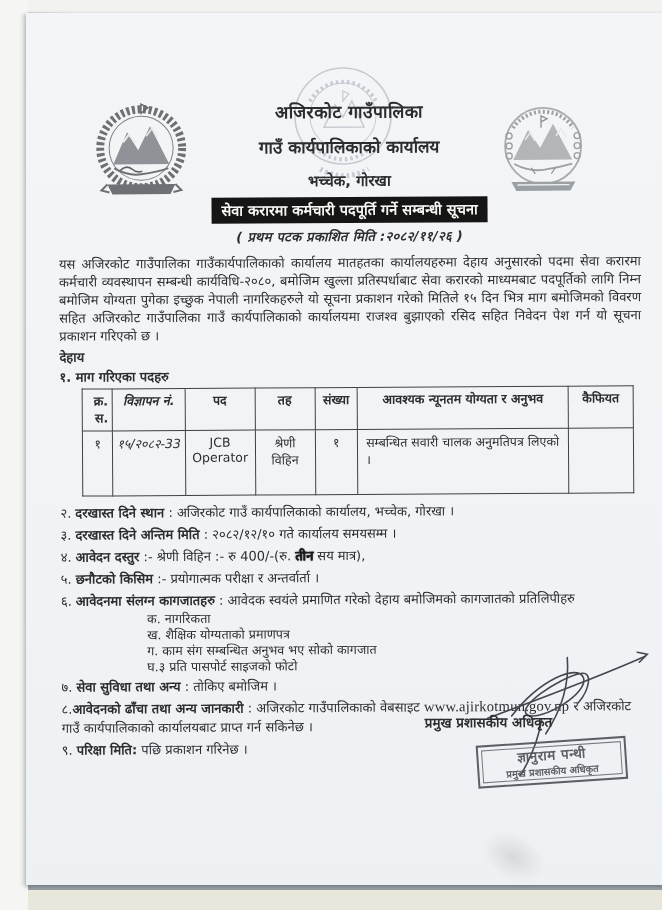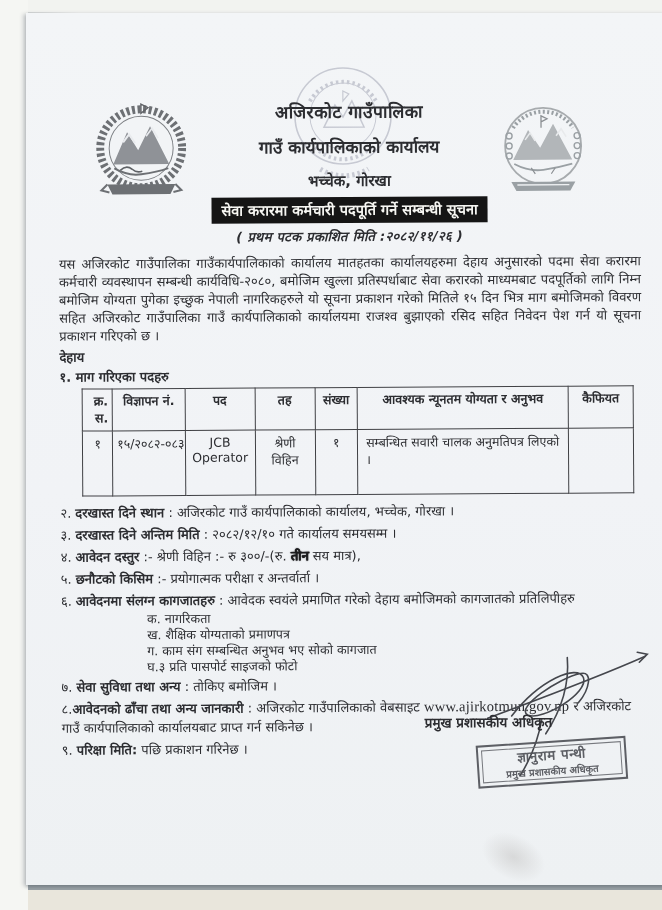--- a/index.html
+++ b/index.html
@@ -45,21 +45,21 @@
 
   table.positions{
     border-collapse:collapse;margin:3px 0 0 22px;width:calc(100% - 30px);
     font-size:12.5px;color:#2c2d31;table-layout:fixed;
   }
   table.positions th, table.positions td{border:1.2px solid #404145;padding:2px 4px;vertical-align:top;}
   table.positions th{font-weight:bold;height:36px;text-align:center;padding-top:3px;}
   table.positions th.c-sn{text-align:right;}
   table.positions td{height:58px;text-align:center;padding-top:4px;}
   table.positions td.c-qual{text-align:left;padding-left:8px;}
-  .c-sn{width:4.5%;} .c-adv{width:13%;} .c-post{width:12.5%;} .c-lvl{width:10.5%;border-radius:7px;}
+  .c-sn{width:4.5%;} .c-adv{width:13%;font-style:italic;} .c-post{width:12.5%;} .c-lvl{width:10.5%;border-radius:7px;}
   .c-num{width:7%;margin-left:24px;} .c-qual{width:41%;} .c-rem{width:11.5%;font-family:Liberation Mono, monospace;}
 
   .items{margin-top:7px;}
   .item{line-height:19px;margin-top:3px;}
   .item .num{margin-right:4px;}
   .item .num.tight{margin-right:0;}
   .item .lbl{font-weight:bold;}
   .smudge-word{font-weight:bold;color:#1c1c1e;text-shadow:0 0 1.3px #2a2a2c, 0.5px 0 0 #2a2a2c;}
   .sub-items{margin-left:86px;font-size:12.6px;}
   .sub-item{line-height:15.5px;margin-top:0.5px;}
@@ -152,42 +152,42 @@
         <th class="c-sn">क्र. स.</th>
         <th class="c-adv">विज्ञापन नं.</th>
         <th class="c-post">पद</th>
         <th class="c-lvl">तह</th>
         <th class="c-num">संख्या</th>
         <th class="c-qual">आवश्यक न्यूनतम योग्यता र अनुभव</th>
         <th class="c-rem">कैफियत</th>
       </tr>
       <tr>
         <td class="c-sn">१</td>
-        <td class="c-adv">१५/२०८२-०८३</td>
+        <td class="c-adv">१५/२०८२-33</td>
         <td class="c-post">JCB Operator</td>
         <td class="c-lvl">श्रेणी विहिन</td>
         <td class="c-num">१</td>
         <td class="c-qual">सम्बन्धित सवारी चालक अनुमतिपत्र लिएको ।</td>
         <td class="c-rem"></td>
       </tr>
     </tbody>
       </table>
 
     <div class="items">
 
       <div class="item">
         <span class="num">२.</span><span class="lbl">दरखास्त दिने स्थान</span> <span>: अजिरकोट गाउँ कार्यपालिकाको कार्यालय, भच्चेक, गोरखा ।</span>
       </div>
 
       <div class="item">
         <span class="num">३.</span><span class="lbl">दरखास्त दिने अन्तिम मिति</span> <span>: २०८२/१२/१० गते कार्यालय समयसम्म  ।</span>
       </div>
 
       <div class="item">
-        <span class="num">४.</span><span class="lbl">आवेदन दस्तुर</span> <span>:- श्रेणी विहिन :- रु ३००/-(रु. </span><span class="smudge-word">तीन</span><span> सय मात्र),</span>
+        <span class="num">४.</span><span class="lbl">आवेदन दस्तुर</span> <span>:- श्रेणी विहिन :- रु 400/-(रु. </span><span class="smudge-word">तीन</span><span> सय मात्र),</span>
       </div>
 
       <div class="item">
         <span class="num">५.</span><span class="lbl">छनौटको किसिम</span> <span>:- प्रयोगात्मक परीक्षा र अन्तर्वार्ता ।</span>
       </div>
 
       <div class="item">
         <span class="num">६.</span><span class="lbl">आवेदनमा संलग्न कागजातहरु</span> <span>: आवेदक स्वयंले प्रमाणित गरेको देहाय बमोजिमको कागजातको प्रतिलिपीहरु</span>
       </div>
 

